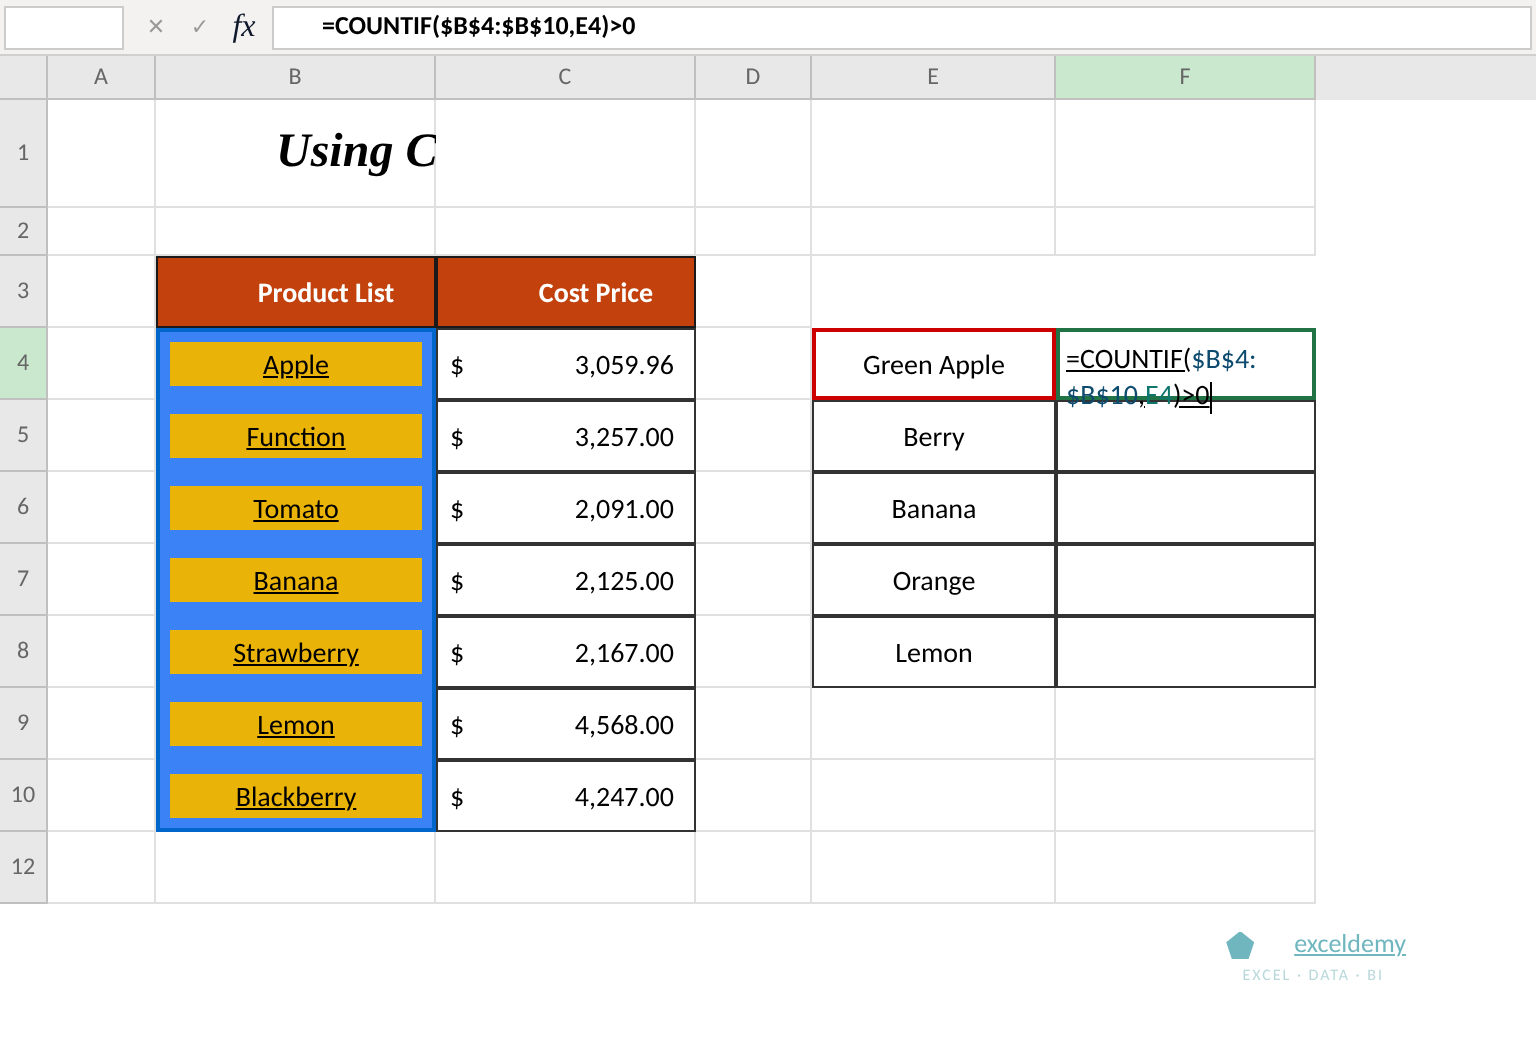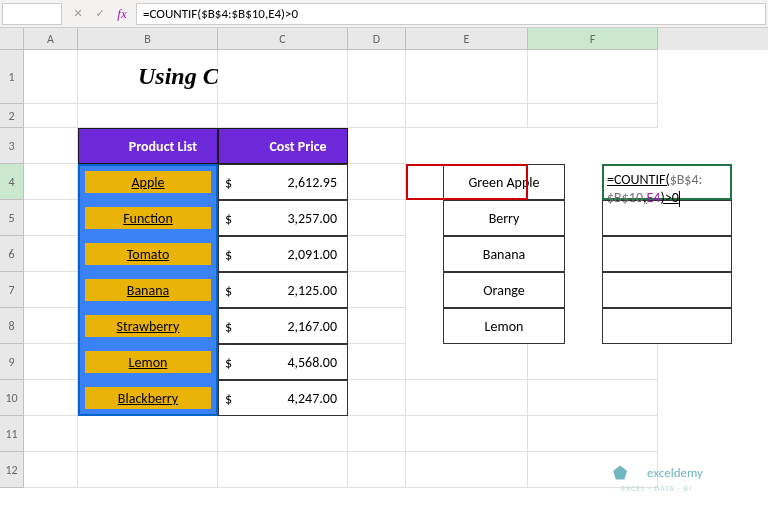--- a/index.html
+++ b/index.html
@@ -33,32 +33,33 @@
     }
     .fb-icons {
       display: flex;
       align-items: center;
       gap: 6px;
       padding: 0 6px;
       color: #999;
       font-size: 11px;
     }
     .fb-icons span { cursor: pointer; width: 16px; text-align: center; }
-    .fx { font-style: italic; font-family: 'Times New Roman', serif; color: #a21caf; font-size: 13px; }
+    .fx { font-style: italic; font-family: 'Times New Roman', serif; color: #0f172a; font-size: 16px; }
     .formula-bar {
       flex: 1;
-      padding: 2px 6px;
+      padding: 2px 24px;
       font-size: 13px;
       border-left: 1px solid #ccc;
       background: #fff;
       margin: 2px 2px 2px 0;
       height: 22px;
       border: 1px solid #ccc;
       display: flex;
       align-items: center;
+      font-weight: bold;
     }
     .grid {
       position: relative;
     }
     .col-headers {
       display: flex;
       background: #e8e8e8;
     }
     .corner {
       width: 24px;
@@ -116,38 +117,37 @@
     .title {
       font-family: 'Times New Roman', serif;
       font-weight: bold;
       font-style: italic;
       font-size: 24px;
       white-space: nowrap;
       position: absolute;
       left: 60px;
     }
     .header-dark {
-      background: #6d28d9;
+      background: #c2410c;
       color: #fff;
       font-weight: bold;
       justify-content: center;
       border: 1px solid #1a1a1a;
       padding-left: 36px;
     }
     .blue-cell {
       background: #eab308;
       justify-content: center;
       border: 7px solid #3b82f6;
       text-decoration: underline;
     }
     .data-cell {
       background: #fff;
       border: 1px solid #333;
       justify-content: center;
-      margin-left: 37px;
     }
     .cost-cell {
       background: #fff;
       border: 1px solid #333;
       justify-content: flex-start;
     }
     .cost-cell .dollar { margin-right: auto; }
     .cost-cell .amount { margin-left: auto; padding-right: 4px; }
     .active-cell {
       outline: 2px solid #217346;
@@ -156,22 +156,22 @@
     }
     .formula-inline {
       white-space: nowrap;
       font-size: 14px;
       position: absolute;
       left: 4px;
       top: 6px;
       line-height: 1.3;
     }
     .formula-inline .black { color: #000; text-decoration: underline; }
-    .formula-inline .blue { color: #737373; }
-    .formula-inline .red { color: #a21caf; }
+    .formula-inline .blue { color: #0c4a6e; }
+    .formula-inline .red { color: #0f766e; }
     .range-blue {
       position: absolute;
       border: 2px solid #0066cc;
       z-index: 5;
       pointer-events: none;
     }
     .range-red {
       position: absolute;
       border: 2px solid #cc0000;
       z-index: 5;
@@ -179,20 +179,21 @@
     }
     .watermark {
       position: absolute;
       right: 65px;
       bottom: 48px;
       font-size: 13px;
       color: #6fb6bf;
       display: flex;
       align-items: center;
       gap: 20px;
+      text-decoration: underline;
     }
     .watermark-sub {
       position: absolute;
       right: 76px;
       bottom: 35px;
       font-size: 8px;
       color: #b8d8db;
       letter-spacing: 1px;
     }
     .wm-icon {
@@ -262,21 +263,21 @@
     <div class="cell header-dark wC">Cost Price</div>
     <div class="cell wD"></div>
   </div>
 
   <div class="row">
     <div class="row-h active">4</div>
     <div class="cell wA"></div>
     <div class="cell blue-cell wB">Apple</div>
     <div class="cell cost-cell wC">
         <span class="dollar">$</span>
-        <span class="amount">2,612.95</span>
+        <span class="amount">3,059.96</span>
       </div>
     <div class="cell wD"></div>
     <div class="cell data-cell wE">Green Apple</div>
     <div class="cell data-cell wF active-cell">
       <div class="formula-inline">
         <span class="black">=COUNTIF(</span><span class="blue">$B$4:</span><br>
         <span class="blue">$B$10</span><span class="black">,</span><span class="red">E4</span><span class="black">)&gt;0</span><span class="caret"></span>
       </div>
     </div>
   </div>
@@ -352,29 +353,20 @@
     <div class="cell blue-cell wB">Blackberry</div>
     <div class="cell cost-cell wC">
         <span class="dollar">$</span>
         <span class="amount">4,247.00</span>
       </div>
     <div class="cell wD"></div>
     <div class="cell wE"></div>
     <div class="cell wF"></div>
   </div>
 
-  <div class="row">
-    <div class="row-h">11</div>
-    <div class="cell wA"></div>
-    <div class="cell wB"></div>
-    <div class="cell wC"></div>
-    <div class="cell wD"></div>
-    <div class="cell wE"></div>
-    <div class="cell wF"></div>
-  </div>
 
   <div class="row">
     <div class="row-h">12</div>
     <div class="cell wA"></div>
     <div class="cell wB"></div>
     <div class="cell wC"></div>
     <div class="cell wD"></div>
     <div class="cell wE"></div>
     <div class="cell wF"></div>
   </div>

